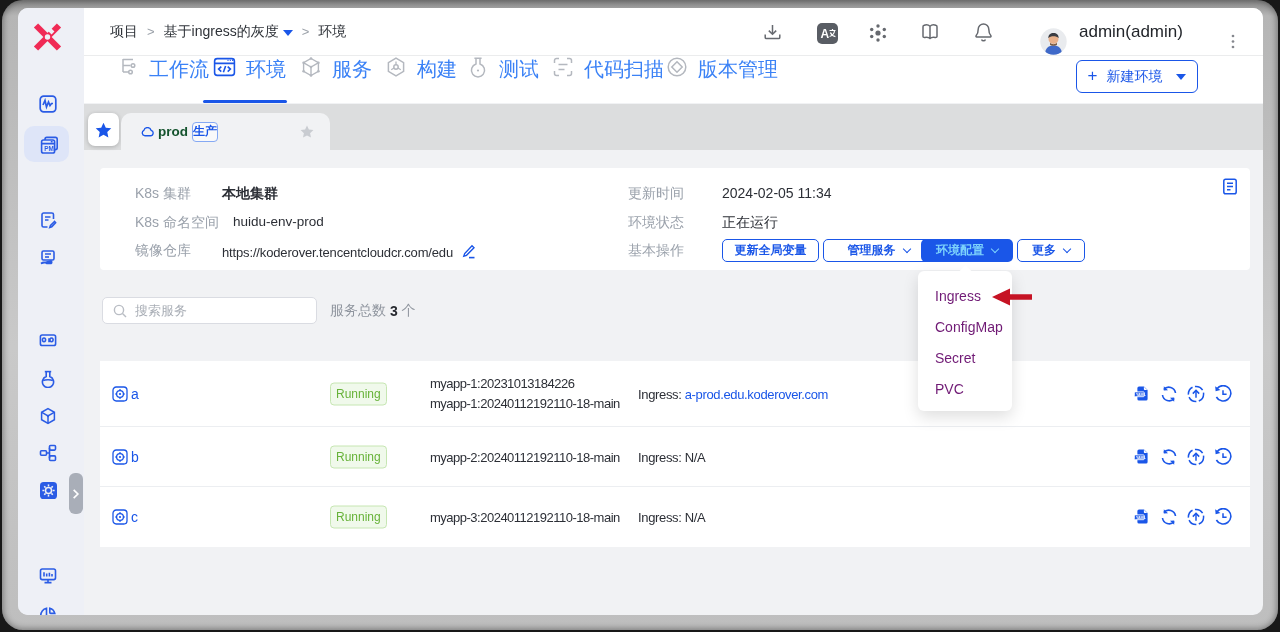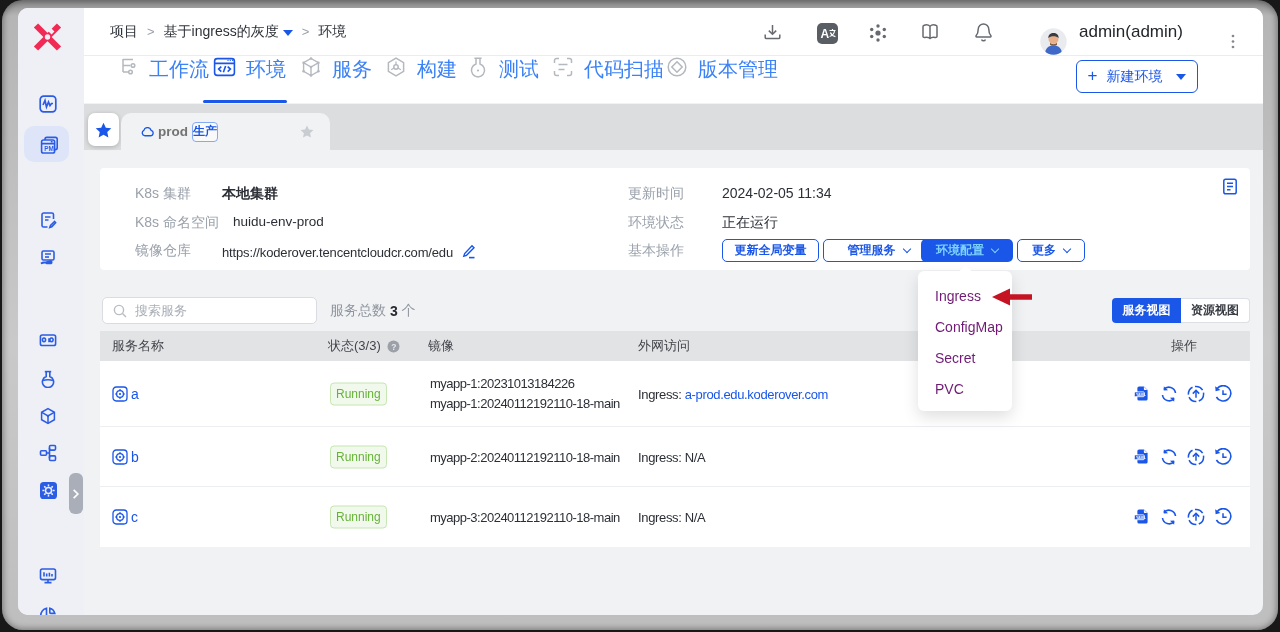--- a/index.html
+++ b/index.html
@@ -24,21 +24,21 @@
 .admin { position:absolute; left:995px; top:0; height:47px; display:flex; align-items:center; font-size:17px; color:#23262b; }
 
 .navbar { position:absolute; left:66px; top:48px; width:1179px; height:47px; background:#fff; }
 .nav-item { position:absolute; top:0; height:44px; display:flex; align-items:flex-start; gap:10px; font-size:20px; color:#3b82f6; }
 .nav-underline { position:absolute; left:119px; top:44px; width:84px; height:3px; background:#1a56e8; border-radius:2px; }
 .newenv { position:absolute; left:992px; top:4px; width:122px; height:33px; border:1px solid #1a56e8; border-radius:6px; background:#fff; color:#1a56e8; font-size:14px; display:flex; align-items:center; justify-content:center; }
 
 .tabbar { position:absolute; left:66px; top:96px; width:1179px; height:46px; background:#dcddde; }
 .starbtn { position:absolute; left:70px; top:105px; width:31px; height:33px; background:#fff; border-radius:7px; box-shadow:0 1px 4px rgba(0,0,0,.22); display:flex; align-items:center; justify-content:center; z-index:6; }
 .tab-active { position:absolute; left:103px; top:105px; width:209px; height:37px; background:#f1f2f4; border-radius:10px 10px 0 0; display:flex; align-items:center; z-index:6; }
-.tab-prod { font-weight:bold; color:#737373; font-size:13.5px; margin-left:4px; }
+.tab-prod { font-weight:bold; color:#14532d; font-size:13.5px; margin-left:4px; }
 .tab-badge { margin-left:4px; font-size:12px; color:#1a56e8; border:1px solid #85a9f3; border-radius:4px; padding:0px 0 1px; background:rgba(255,255,255,.55); font-weight:bold; }
 
 .card { position:absolute; left:82px; top:160px; width:1150px; height:102px; background:#fff; border-radius:4px; }
 .lab { position:absolute; font-size:14px; color:#9aa1ab; white-space:nowrap; }
 .val { position:absolute; font-size:14px; color:#2c2f36; white-space:nowrap; }
 .btn { position:absolute; top:71px; height:23px; border:1.5px solid #1a56e8; border-radius:5px; background:#fff; color:#1a56e8; font-size:12px; display:inline-flex; align-items:center; justify-content:center; font-weight:bold; }
 .btn.solid { background:#1a56e8; color:#7dd3fc; border:none; }
 .chev { display:inline-block; width:6px; height:6px; border-right:1.5px solid currentColor; border-bottom:1.5px solid currentColor; transform:rotate(45deg); margin-left:8px; position:relative; top:-2px; }
 
 .search { position:absolute; left:84px; top:289px; width:215px; height:27px; background:#fff; border:1px solid #dadce2; border-radius:5px; color:#a8adb5; font-size:13px; display:flex; align-items:center; }
@@ -346,38 +346,21 @@
       </svg>
   </div>
 
   <div class="search"><svg style="margin:0 8px 0 10px;" width="14" height="14" viewBox="0 0 14 14">
         <g stroke="#b9bdc4" stroke-width="1.4" fill="none">
           <circle cx="6" cy="6" r="4.6"></circle>
           <line x1="9.5" y1="9.5" x2="13" y2="13"></line>
         </g>
       </svg>搜索服务</div>
   <div class="svctotal">服务总数&nbsp;<b style="color:#26292f;font-weight:bold;">3</b>&nbsp;个</div>
-  <div class="toggle">
-    <div class="tg" style="width:69px;background:#1a56e8;color:#fff;border-radius:4px 0 0 4px;">服务视图</div>
-    <div class="tg" style="width:69px;background:#fff;color:#3a3d44;border:1px solid #dcdfe3;border-left:none;border-radius:0 4px 4px 0;">资源视图</div>
-  </div>
-
-  <div class="thead">
-    <div style="left:12px">服务名称</div>
-    <div style="left:228px">状态(3/3)</div>
-    <div style="left:287px;top:9px;height:13px;">
-        <svg width="13" height="13" viewBox="0 0 13 13">
-          <circle cx="6.5" cy="6.5" r="6" fill="#9ca0a8"></circle>
-          <text x="4.2" y="9.6" font-size="8.5" font-weight="bold" fill="#e8e9eb" font-family="Liberation Sans">?</text>
-        </svg>
-      </div>
-    <div style="left:328px">镜像</div>
-    <div style="left:538px">外网访问</div>
-    <div style="left:1071px">操作</div>
-  </div>
+
 
   <div class="trow" style="top:353px;height:66px;border-bottom:1px solid #eceef1;">
     <svg class="abs" style="left:12px;top:50%;transform:translateY(-50%);" width="16" height="16" viewBox="0 0 16 16">
         <g stroke="#1a56e8" stroke-width="1.3" fill="none">
           <rect x="1" y="1" width="14" height="14" rx="3.2"></rect>
           <circle cx="8" cy="8" r="3.4"></circle>
           <circle cx="8" cy="8" r="1.1" fill="#1a56e8" stroke="none"></circle>
           <path d="M8,4.6 V3 M8,11.4 V13 M4.6,8 H3 M11.4,8 H13" stroke-width="1.2"></path>
         </g>
       </svg>

